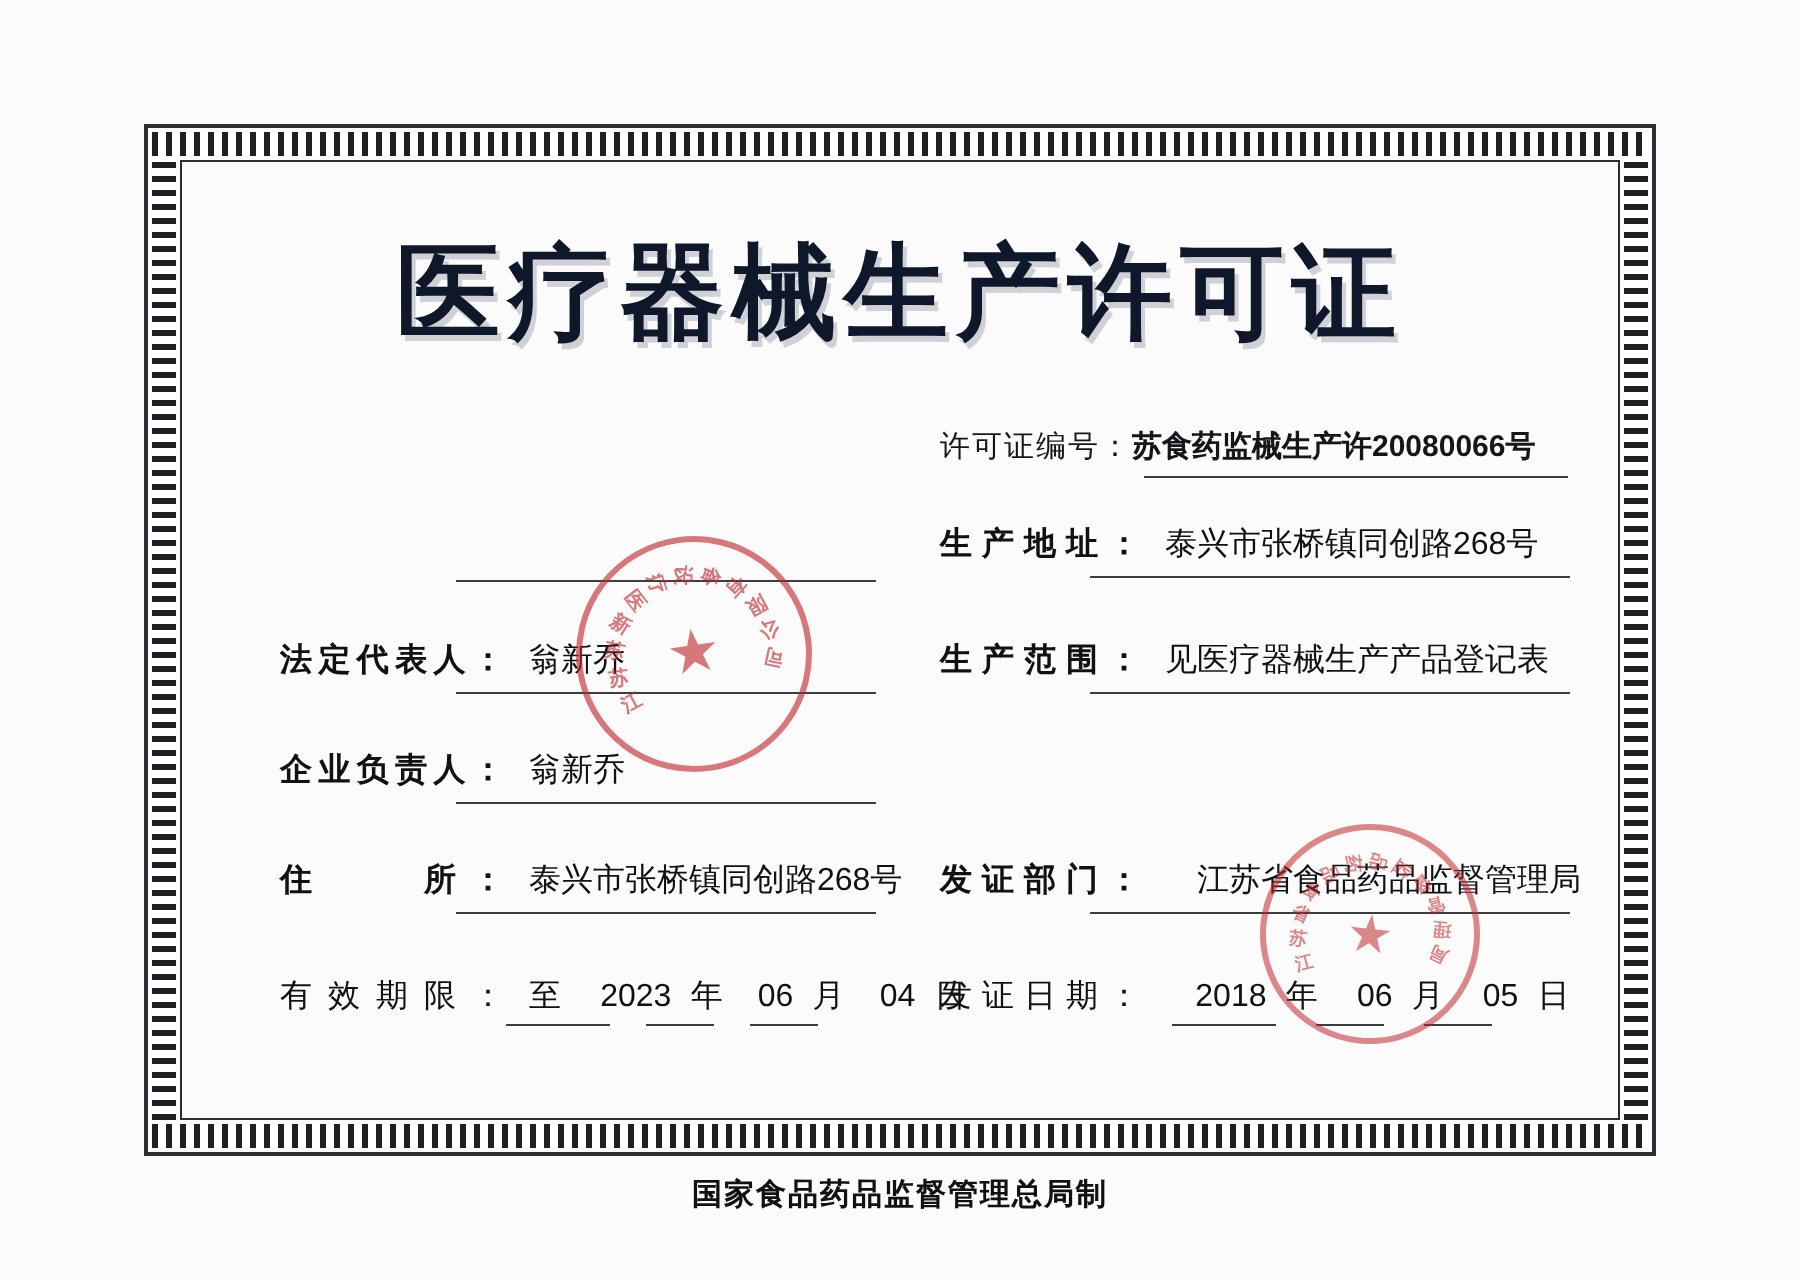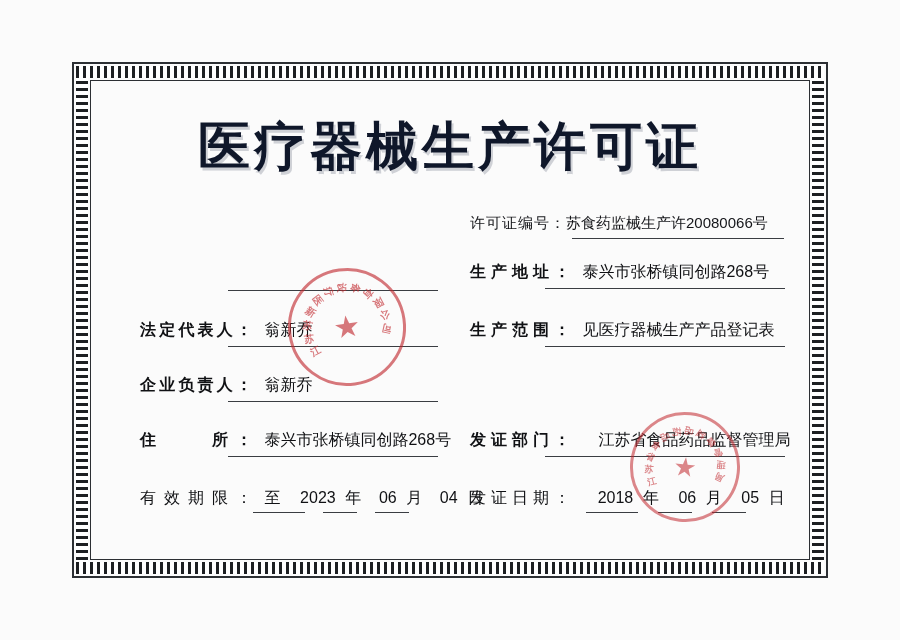--- a/index.html
+++ b/index.html
@@ -82,21 +82,21 @@
   
   .cert-no {
     position: absolute;
     left: 470px;
     top: 214px;
     font-size: 15px;
     color: #15161a;
     white-space: nowrap;
   }
   .cert-no .label { letter-spacing: 1px; }
-  .cert-no .value { font-weight: normal; }
+  .cert-no .value { font-weight: bold; }
 
   
   .field {
     position: absolute;
     font-size: 16px;
     color: #15161a;
     white-space: nowrap;
   }
   .field .label {
     display: inline-block;
@@ -317,14 +317,15 @@
         <span style="transform: rotate(10deg) translate(0px, -40px) rotate(90deg);">品</span>
         <span style="transform: rotate(30deg) translate(0px, -40px) rotate(90deg);">监</span>
         <span style="transform: rotate(50deg) translate(0px, -40px) rotate(90deg);">督</span>
         <span style="transform: rotate(70deg) translate(0px, -40px) rotate(90deg);">管</span>
         <span style="transform: rotate(90deg) translate(0px, -40px) rotate(90deg);">理</span>
         <span style="transform: rotate(110deg) translate(0px, -40px) rotate(90deg);">局</span>
       </div>
     <div class="star">★</div>
   </div>
 
+  <div class="footer">国家食品药品监督管理总局制</div>
 
 </div>
 
 </body></html>

